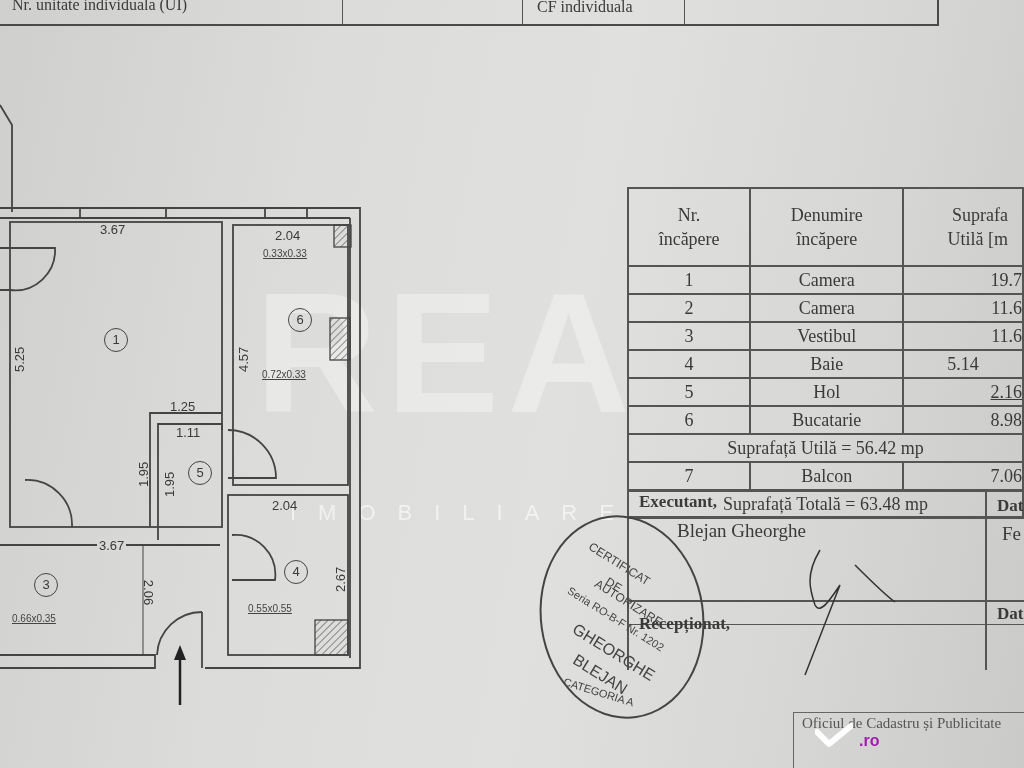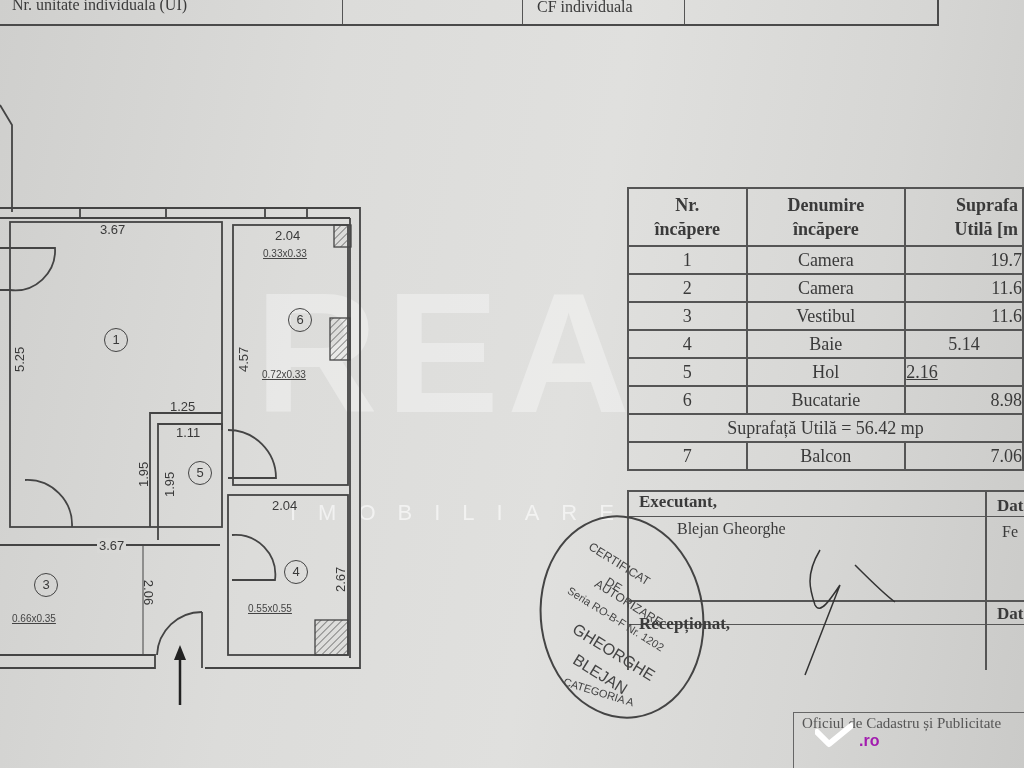--- a/index.html
+++ b/index.html
@@ -8,25 +8,25 @@
   .toptable{position:absolute;left:-10px;top:-10px;width:945px;height:34px;border:2px solid #4a4a4a;border-top:none;}
   .toptable .c{position:absolute;top:0;height:34px;border-left:1.5px solid #555;}
   .toptable .t{position:absolute;top:4px;font-size:16px;}
   svg.plan{position:absolute;left:0;top:0;}
   .dim{position:absolute;font-family:"Liberation Sans",sans-serif;font-size:13px;color:#3a3a3a;}
   .dim.v{transform:rotate(-90deg);transform-origin:left top;}
   .small{position:absolute;font-family:"Liberation Sans",sans-serif;font-size:10px;color:#444;text-decoration:underline;}
   .roomnum{position:absolute;width:22px;height:22px;border:1.5px solid #444;border-radius:50%;font-family:"Liberation Sans",sans-serif;font-size:13px;text-align:center;line-height:22px;}
   table.rooms{position:absolute;left:627px;top:187px;border-collapse:collapse;font-size:18px;}
   table.rooms td{border:2px solid #555;padding:0;text-align:center;height:26px;line-height:24px;}
-  table.rooms th{border:2px solid #555;font-weight:bold;font-size:18px;line-height:24px;padding:4px;}
+  table.rooms th{border:2px solid #555;font-weight:normal;font-size:18px;line-height:24px;padding:14px;}
   .sign{position:absolute;left:627px;top:490px;width:400px;height:180px;}
   .sign .row{position:absolute;left:0;border-top:2px solid #555;width:400px;}
   .sign .lbl{position:absolute;font-weight:bold;font-size:17px;}
-  .sign .txt{position:absolute;font-size:16px;}
+  .sign .txt{position:absolute;font-size:19px;}
   .stamp{position:absolute;left:540px;top:515px;width:160px;height:200px;border:2.5px solid #444;border-radius:50%;transform:rotate(-8deg);}
   .stamp .s{position:absolute;font-family:"Liberation Sans",sans-serif;color:#444;transform:rotate(40deg);white-space:nowrap;}
   .watermark{position:absolute;left:255px;top:255px;font-family:"Liberation Sans",sans-serif;font-size:170px;font-weight:bold;color:rgba(255,255,255,0.35);letter-spacing:8px;}
   .watermark2{position:absolute;left:290px;top:500px;font-family:"Liberation Sans",sans-serif;font-size:22px;color:rgba(255,255,255,0.6);letter-spacing:22px;}
   .office{position:absolute;left:793px;top:712px;width:240px;height:60px;border:1.5px solid #666;}
   .office .t{position:absolute;left:8px;top:2px;font-size:15px;color:#555;white-space:nowrap;}
   .brand{position:absolute;left:815px;top:722px;font-family:"Liberation Sans",sans-serif;font-weight:bold;font-size:30px;color:#ffffff;display:flex;align-items:center;gap:6px;}
   .brand .ro{font-size:16px;color:#a21caf;margin-top:10px;}
   .signature{position:absolute;left:800px;top:540px;}
 </style>
@@ -148,34 +148,37 @@
         <td style="text-align:right;">11.6</td>
       </tr>
   <tr>
         <td>4</td>
         <td>Baie</td>
         <td style="text-align:center;">5.14</td>
       </tr>
   <tr>
         <td>5</td>
         <td>Hol</td>
-        <td style="text-align:left;text-decoration:underline;">2.16</td>
+        <td style="text-align:right;text-decoration:underline;">2.16</td>
       </tr>
   <tr>
         <td>6</td>
         <td>Bucatarie</td>
         <td style="text-align:right;">8.98</td>
       </tr>
   <tr>
         <td colspan="3">Suprafață Utilă = 56.42 mp</td>
       </tr>
   <tr>
         <td>7</td>
         <td>Balcon</td>
         <td style="text-align:right;">7.06</td>
+      </tr>
+  <tr>
+        <td colspan="3">Suprafață Totală = 63.48 mp</td>
       </tr>
 </tbody>
   </table>
 
 <div class="sign">
   <div style="position:absolute;left:0;top:0;width:2px;height:180px;background:#555;"></div>
   <div style="position:absolute;left:358px;top:0;width:2px;height:180px;background:#555;"></div>
   <div class="row" style="top:0;"></div>
   <div class="row" style="top:26px;border-top-width:1.5px;"></div>
   <div class="row" style="top:110px;"></div>

